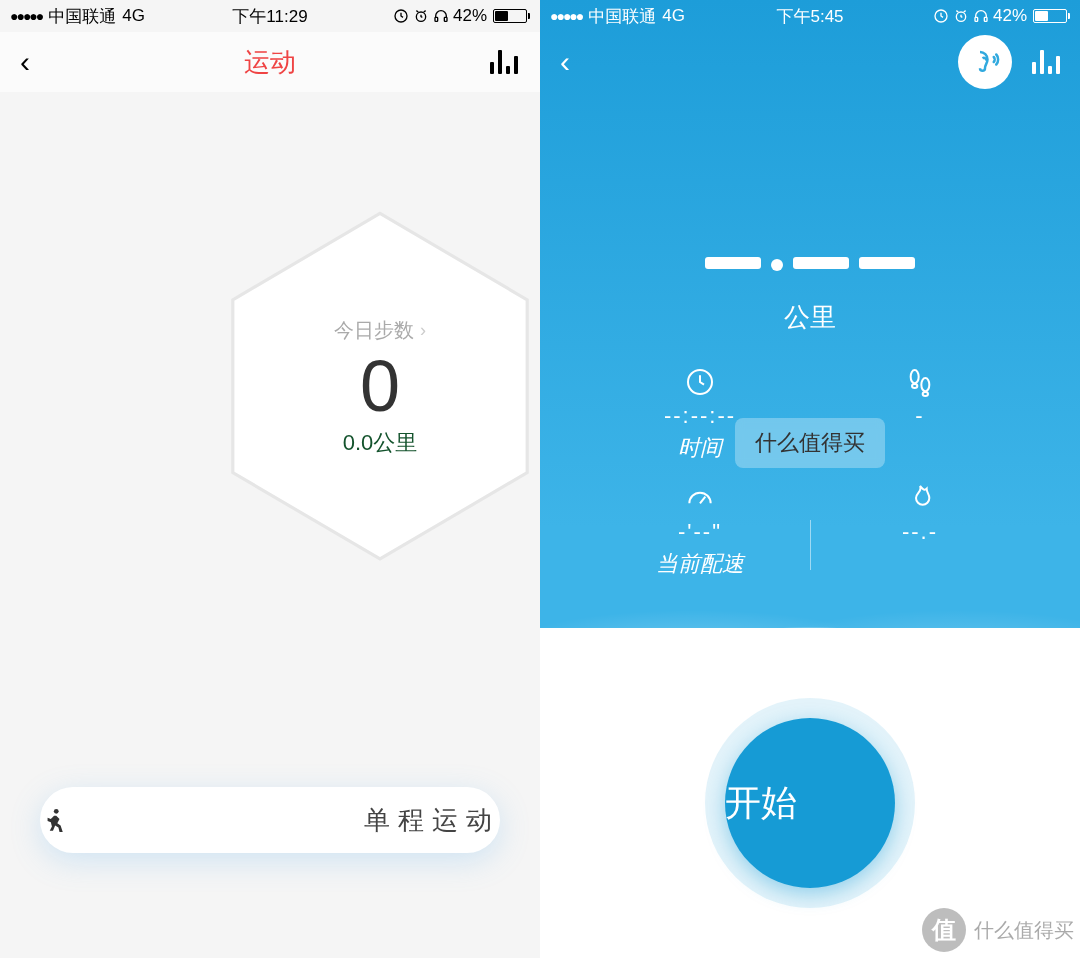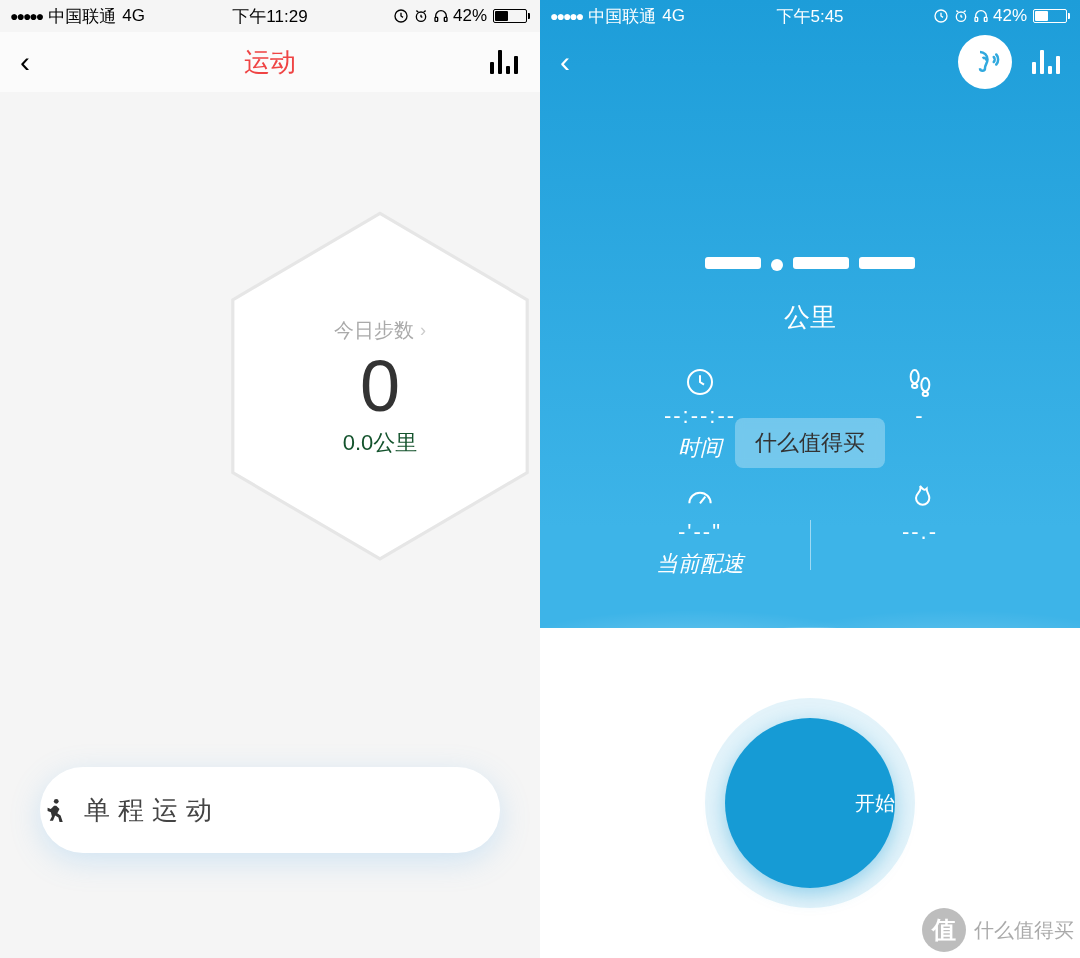--- a/index.html
+++ b/index.html
@@ -38,21 +38,21 @@
   .bars-icon span:nth-child(1){height:12px} .bars-icon span:nth-child(2){height:24px} .bars-icon span:nth-child(3){height:8px} .bars-icon span:nth-child(4){height:18px}
 
   .hex-wrap { display: flex; justify-content: flex-end; margin-top: 115px; }
   .hexagon { width: 320px; height: 360px; position: relative; display: flex; flex-direction: column; align-items: center; justify-content: center; }
   .hexagon svg { position: absolute; inset: 0; }
   .hex-label { color: #aaa; font-size: 20px; display: flex; align-items: center; gap: 6px; z-index: 1; }
   .hex-value { color: #333; font-size: 72px; font-weight: 300; z-index: 1; line-height: 1; margin: 6px 0; }
   .hex-dist { color: #14532d; font-size: 22px; z-index: 1; }
   .chevron-mini { color: #ccc; font-size: 18px; }
 
-  .single-btn { position: absolute; bottom: 105px; left: 40px; right: 40px; height: 86px; background: #fff; border-radius: 45px; display: flex; align-items: center; justify-content: flex-start; gap: 18px; box-shadow: 0 8px 30px rgba(100, 180, 240, 0.25); cursor: pointer; }
+  .single-btn { position: absolute; bottom: 105px; left: 40px; right: 40px; height: 66px; background: #fff; border-radius: 45px; display: flex; align-items: center; justify-content: space-between; gap: 18px; box-shadow: 0 8px 30px rgba(100, 180, 240, 0.25); cursor: pointer; }
   .single-btn-text { font-size: 26px; color: #444; letter-spacing: 8px; }
   .runner-icon { width: 26px; height: 28px; }
 
   
   .screen-right { background: linear-gradient(180deg, #1d9dd9 0%, #3db4e8 55%); position: relative; }
   .right-nav { height: 60px; position: relative; display: flex; align-items: center; padding: 0 20px; }
   .right-back { color: #fff; font-size: 30px; cursor: pointer; }
   .right-actions { position: absolute; right: 20px; display: flex; align-items: center; gap: 20px; }
   .voice-btn { width: 54px; height: 54px; border-radius: 50%; background: #fff; display: flex; align-items: center; justify-content: center; cursor: pointer; }
   .voice-icon { width: 30px; height: 30px; stroke: #31a9de; fill: none; stroke-width: 2; }
@@ -70,21 +70,21 @@
   .stat-val { font-size: 22px; margin: 4px 0; letter-spacing: 2px; }
   .stat-lab { font-size: 22px; font-style: italic; }
   .vdiv { position: absolute; left: 50%; width: 1px; height: 50px; background: rgba(255,255,255,0.5); top: 520px; }
 
   .toast { position: absolute; left: 50%; transform: translateX(-50%); top: 418px; background: rgba(255,255,255,0.3); color: #333; padding: 10px 20px; border-radius: 8px; font-size: 22px; backdrop-filter: blur(4px); }
 
   .wave { position: absolute; bottom: 0; left: 0; right: 0; height: 330px; background: #fff; }
   .wave::before { content: ""; position: absolute; top: -30px; left: 0; right: 0; height: 60px; background: radial-gradient(ellipse 120% 60px at 50% 100%, #fff 50%, transparent 51%); }
   .wave-light { position: absolute; bottom: 300px; left: -20px; right: -20px; height: 80px; background: radial-gradient(ellipse 60% 100% at 30% 100%, rgba(255,255,255,0.3), transparent 60%), radial-gradient(ellipse 60% 100% at 75% 100%, rgba(255,255,255,0.25), transparent 60%); }
 
-  .start-btn { position: absolute; bottom: 70px; left: 50%; transform: translateX(-50%); width: 170px; height: 170px; border-radius: 50%; background: #169bd5; display: flex; align-items: center; justify-content: flex-end; color: #fff; font-size: 20px; cursor: pointer; box-shadow: 0 0 0 20px rgba(22,155,213,0.12), 0 6px 20px rgba(22,155,213,0.4); }
+  .start-btn { position: absolute; bottom: 70px; left: 50%; transform: translateX(-50%); width: 170px; height: 170px; border-radius: 50%; background: #169bd5; display: flex; align-items: center; justify-content: flex-start; color: #fff; font-size: 36px; cursor: pointer; box-shadow: 0 0 0 20px rgba(22,155,213,0.12), 0 6px 20px rgba(22,155,213,0.4); }
 
   
   .watermark { position: absolute; right: 6px; bottom: 6px; display: flex; align-items: center; gap: 8px; opacity: 0.55; }
   .wm-circle { width: 44px; height: 44px; border-radius: 50%; background: #888; color: #fff; display: flex; align-items: center; justify-content: center; font-size: 24px; font-weight: 600; }
   .wm-text { color: #666; font-size: 20px; font-weight: 500; font-family: Liberation Mono, monospace; }
 </style>
 </head>
 <body>
 
 <div class="container">

